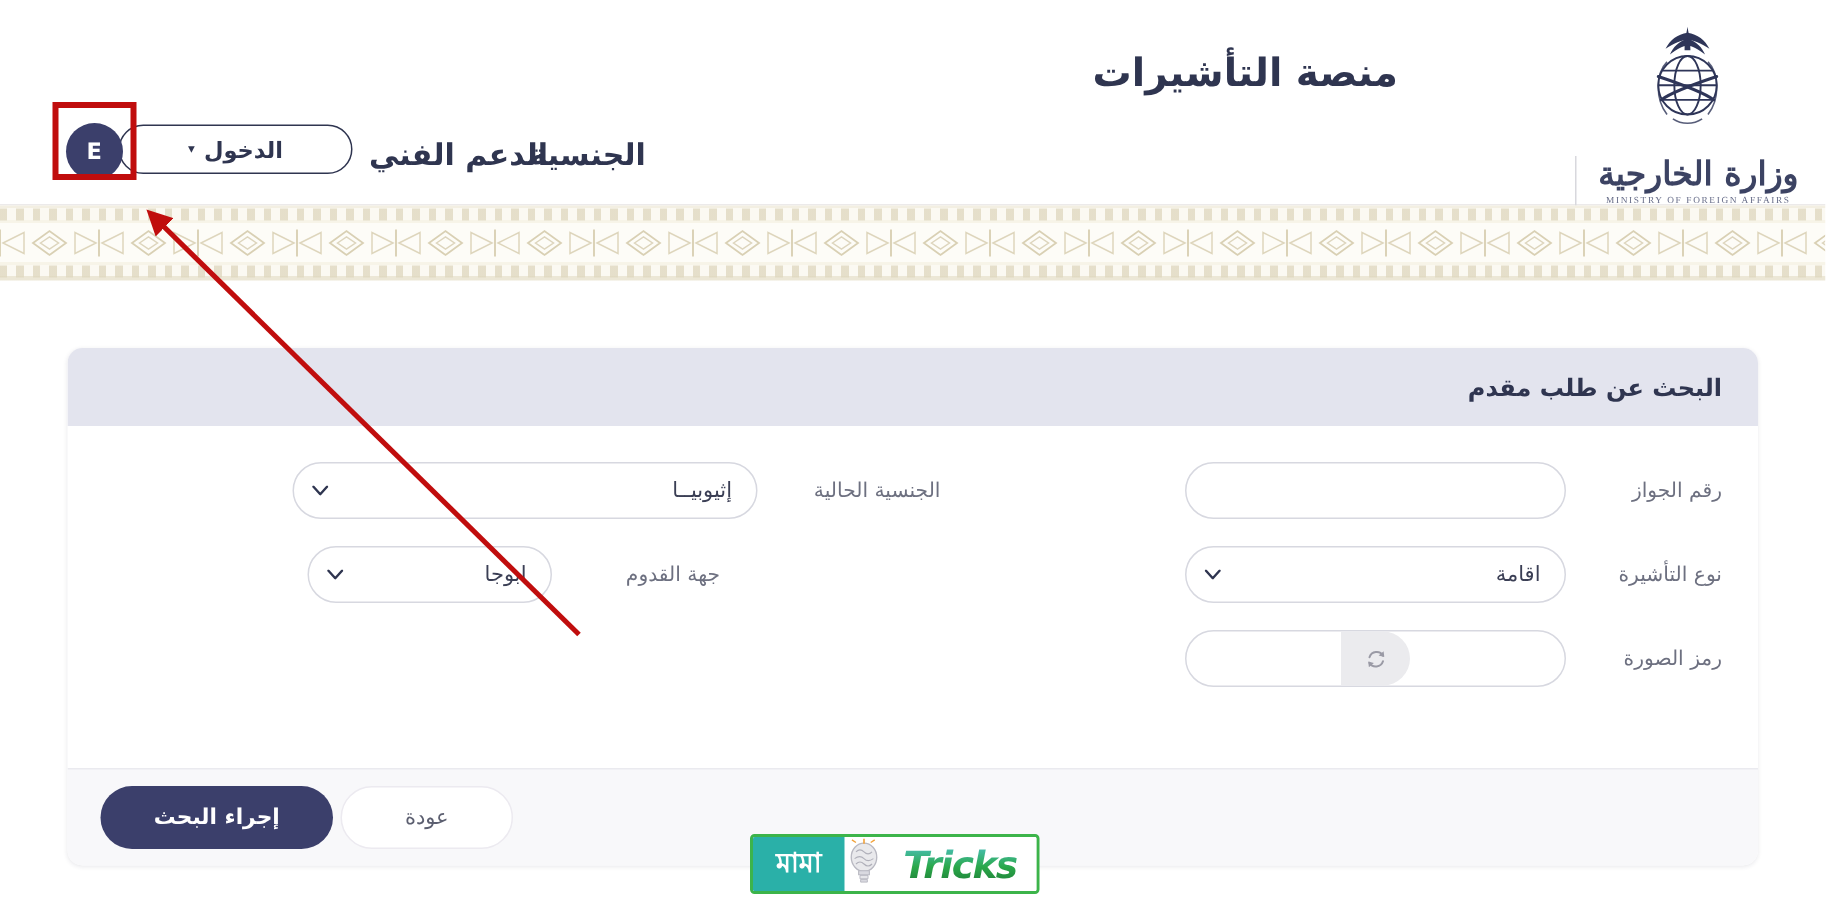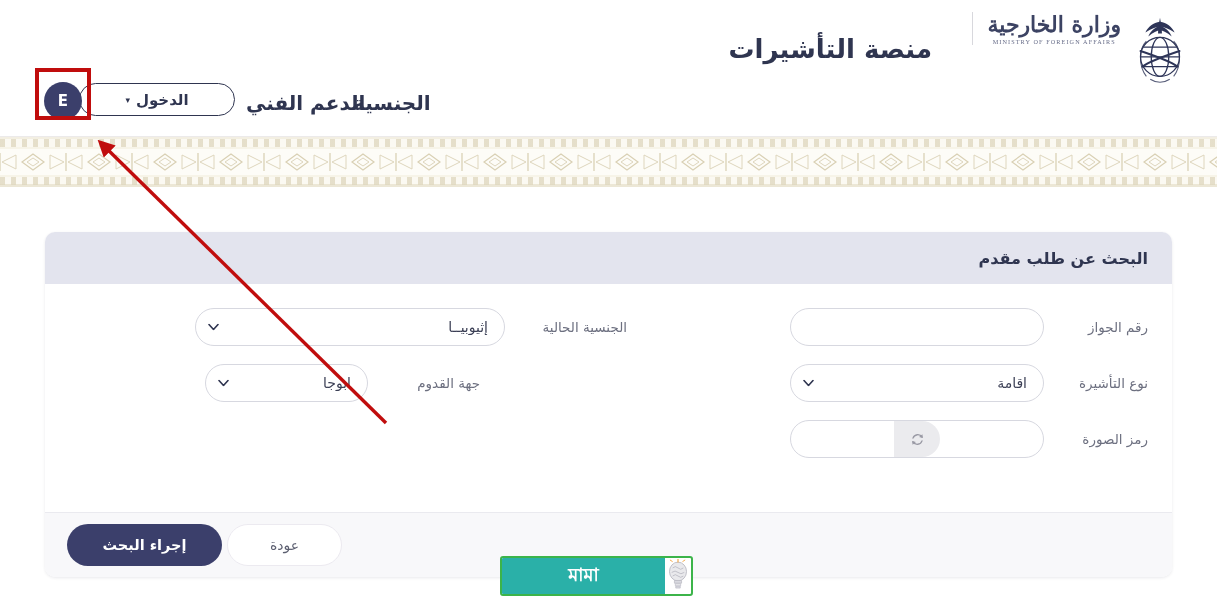--- a/index.html
+++ b/index.html
@@ -23,22 +23,23 @@
     width: 1217px;
     height: 136px;
     background: #ffffff;
     border-bottom: 1px solid #eceaea;
   }
   .brand {
     position: absolute;
     right: 18px;
     top: 12px;
     display: flex;
-    flex-direction: row;
-    align-items: flex-start;
+    flex-direction: column;
+    align-items: center;
+    gap: 14px;
   }
   .emblem {
     width: 78px;
     height: 78px;
     position: relative;
   }
   .ministry-wordmark {
     display: flex;
     flex-direction: column;
     align-items: center;
@@ -610,20 +611,23 @@
 
   </div>
 
   <div class="card-foot">
     <div class="btn btn-primary">إجراء البحث</div>
     <div class="btn btn-secondary">عودة</div>
   </div>
 </div>
 
 <div class="watermark">
+  <div class="wm-left">
+    <span class="wm-tricks">Tricks</span>
+  </div>
   <div class="wm-bulb">
     <svg viewBox="0 0 26 38" width="26" height="34" aria-hidden="true">
       <ellipse cx="13" cy="14" rx="9.5" ry="10.5" fill="#e9e9ec" stroke="#b9b9c2" stroke-width="1"></ellipse>
       <g stroke="#b0b0ba" stroke-width=".8" fill="none">
         <path d="M7 10 q3 -3 6 0 q3 3 6 0"></path>
         <path d="M6 15 q4 -3 7 0 q3 3 7 0"></path>
         <path d="M7 19 q3 -3 6 0 q3 3 6 0"></path>
       </g>
       <path d="M9 24 h8 v3 h-8 z" fill="#d9d9e0" stroke="#b9b9c2" stroke-width=".8"></path>
       <path d="M10 27.5 h6 v2.5 h-6 z" fill="#e6e6ea" stroke="#b9b9c2" stroke-width=".7"></path>

